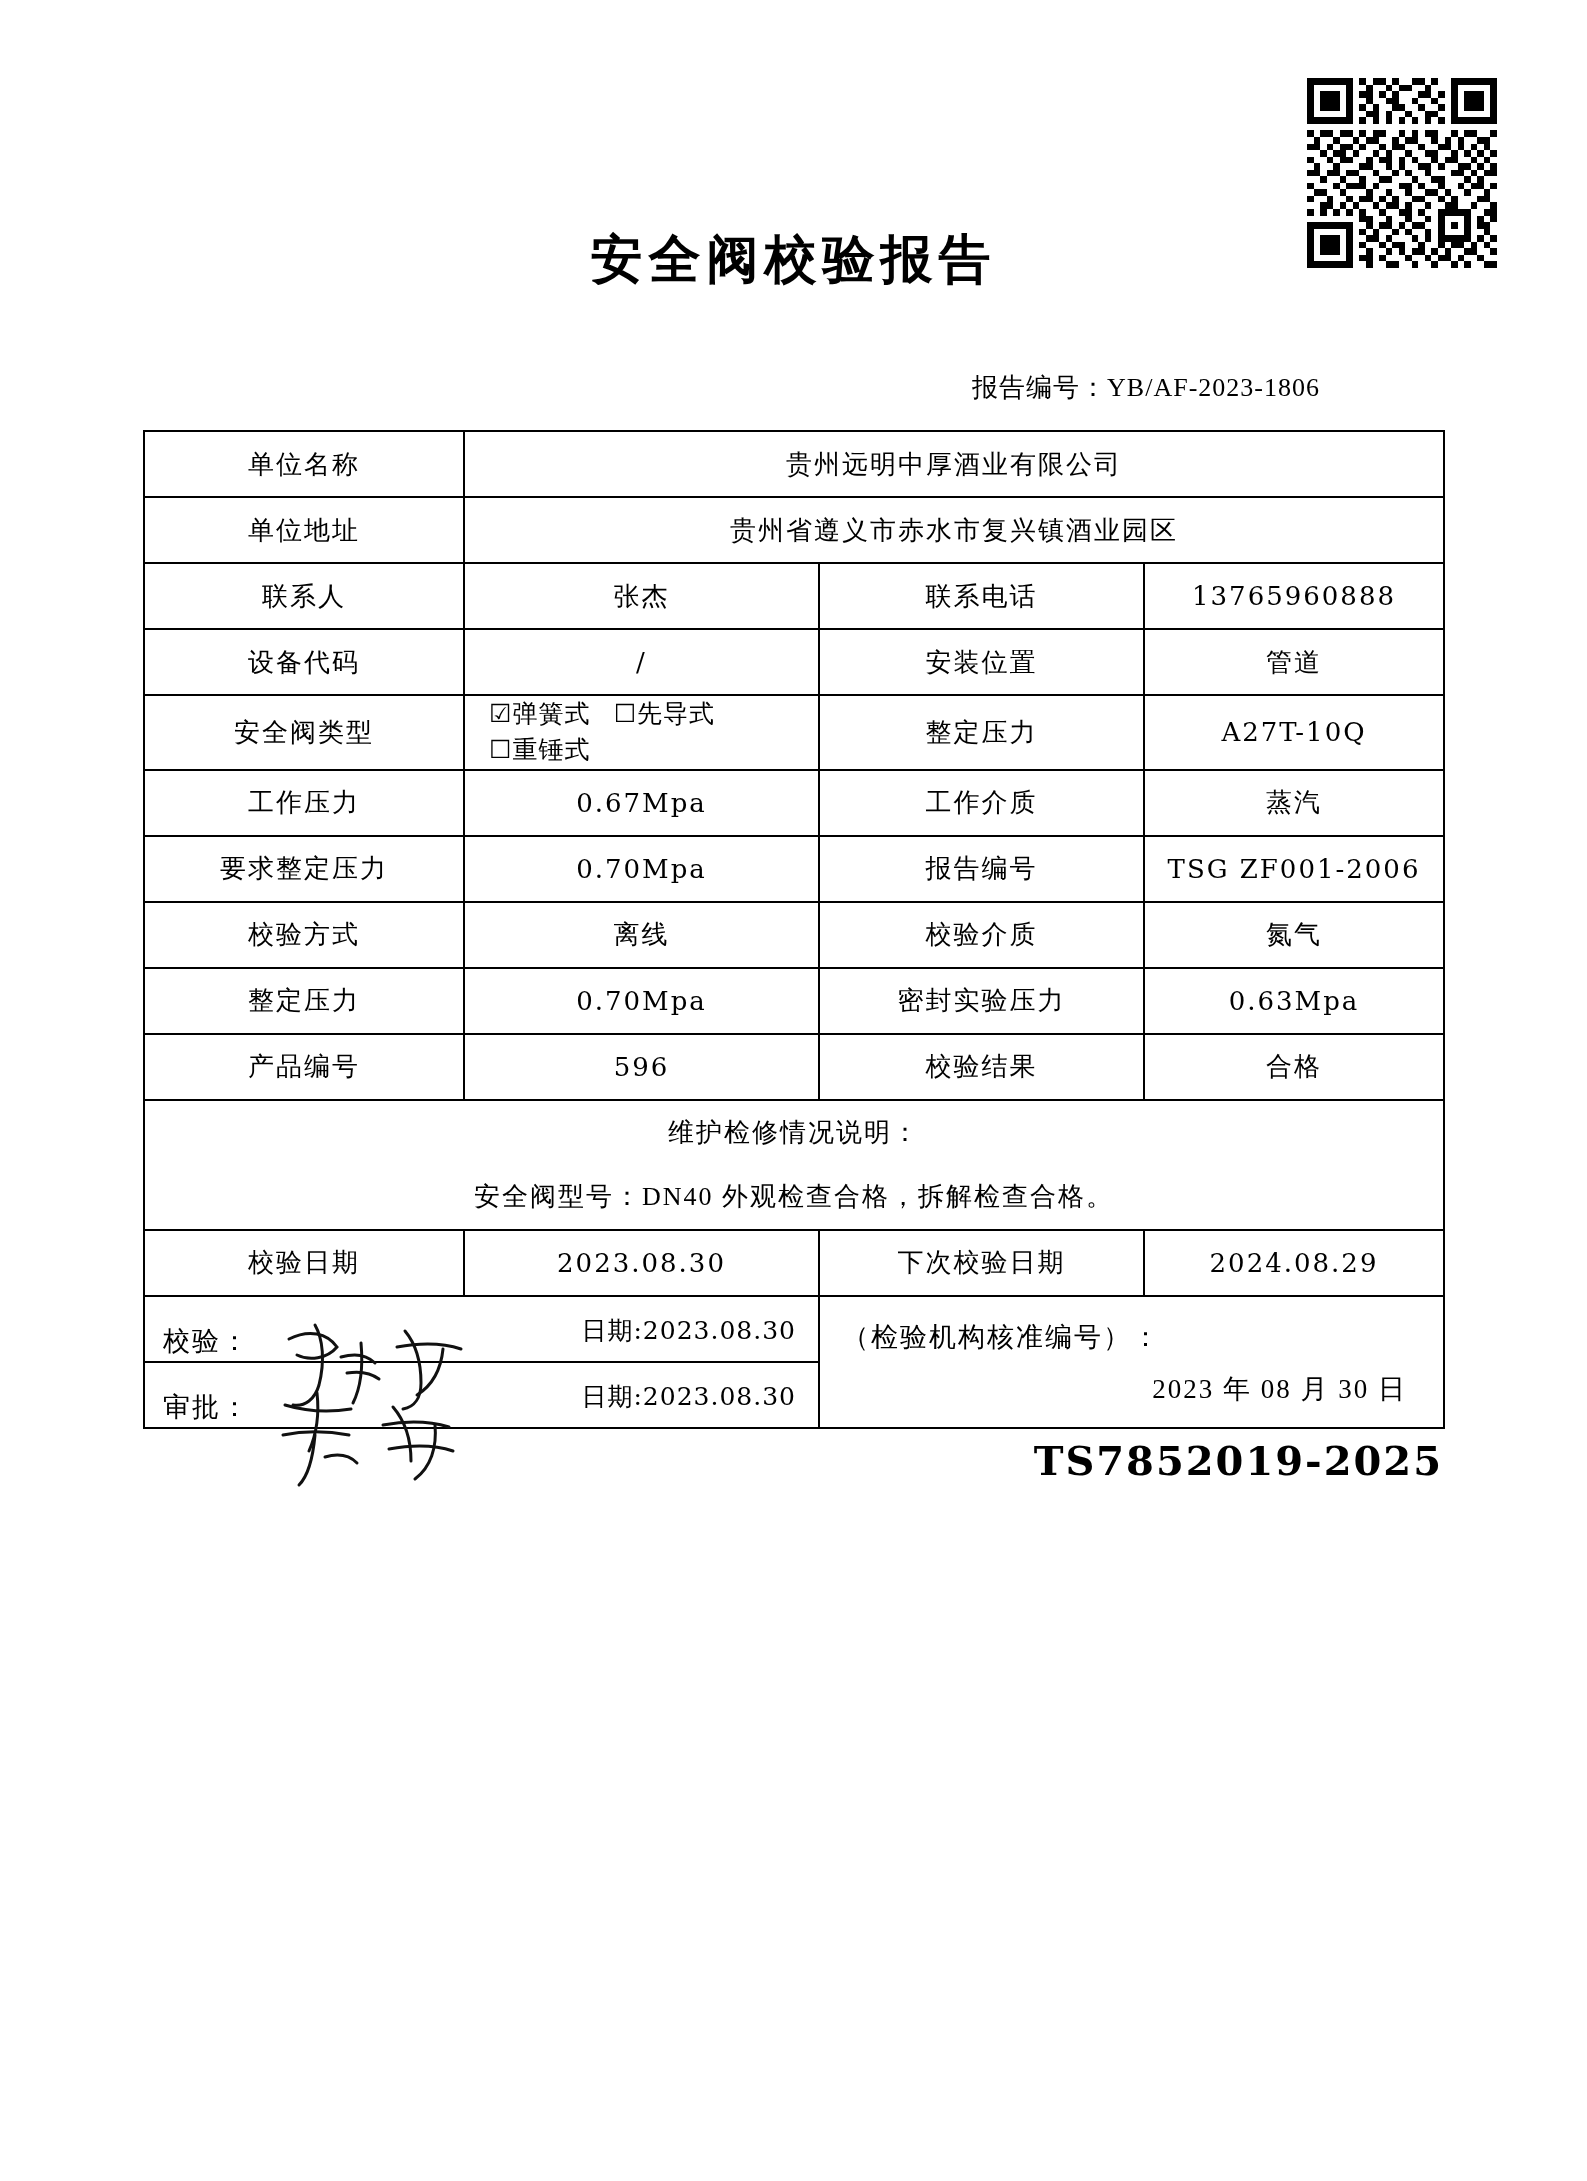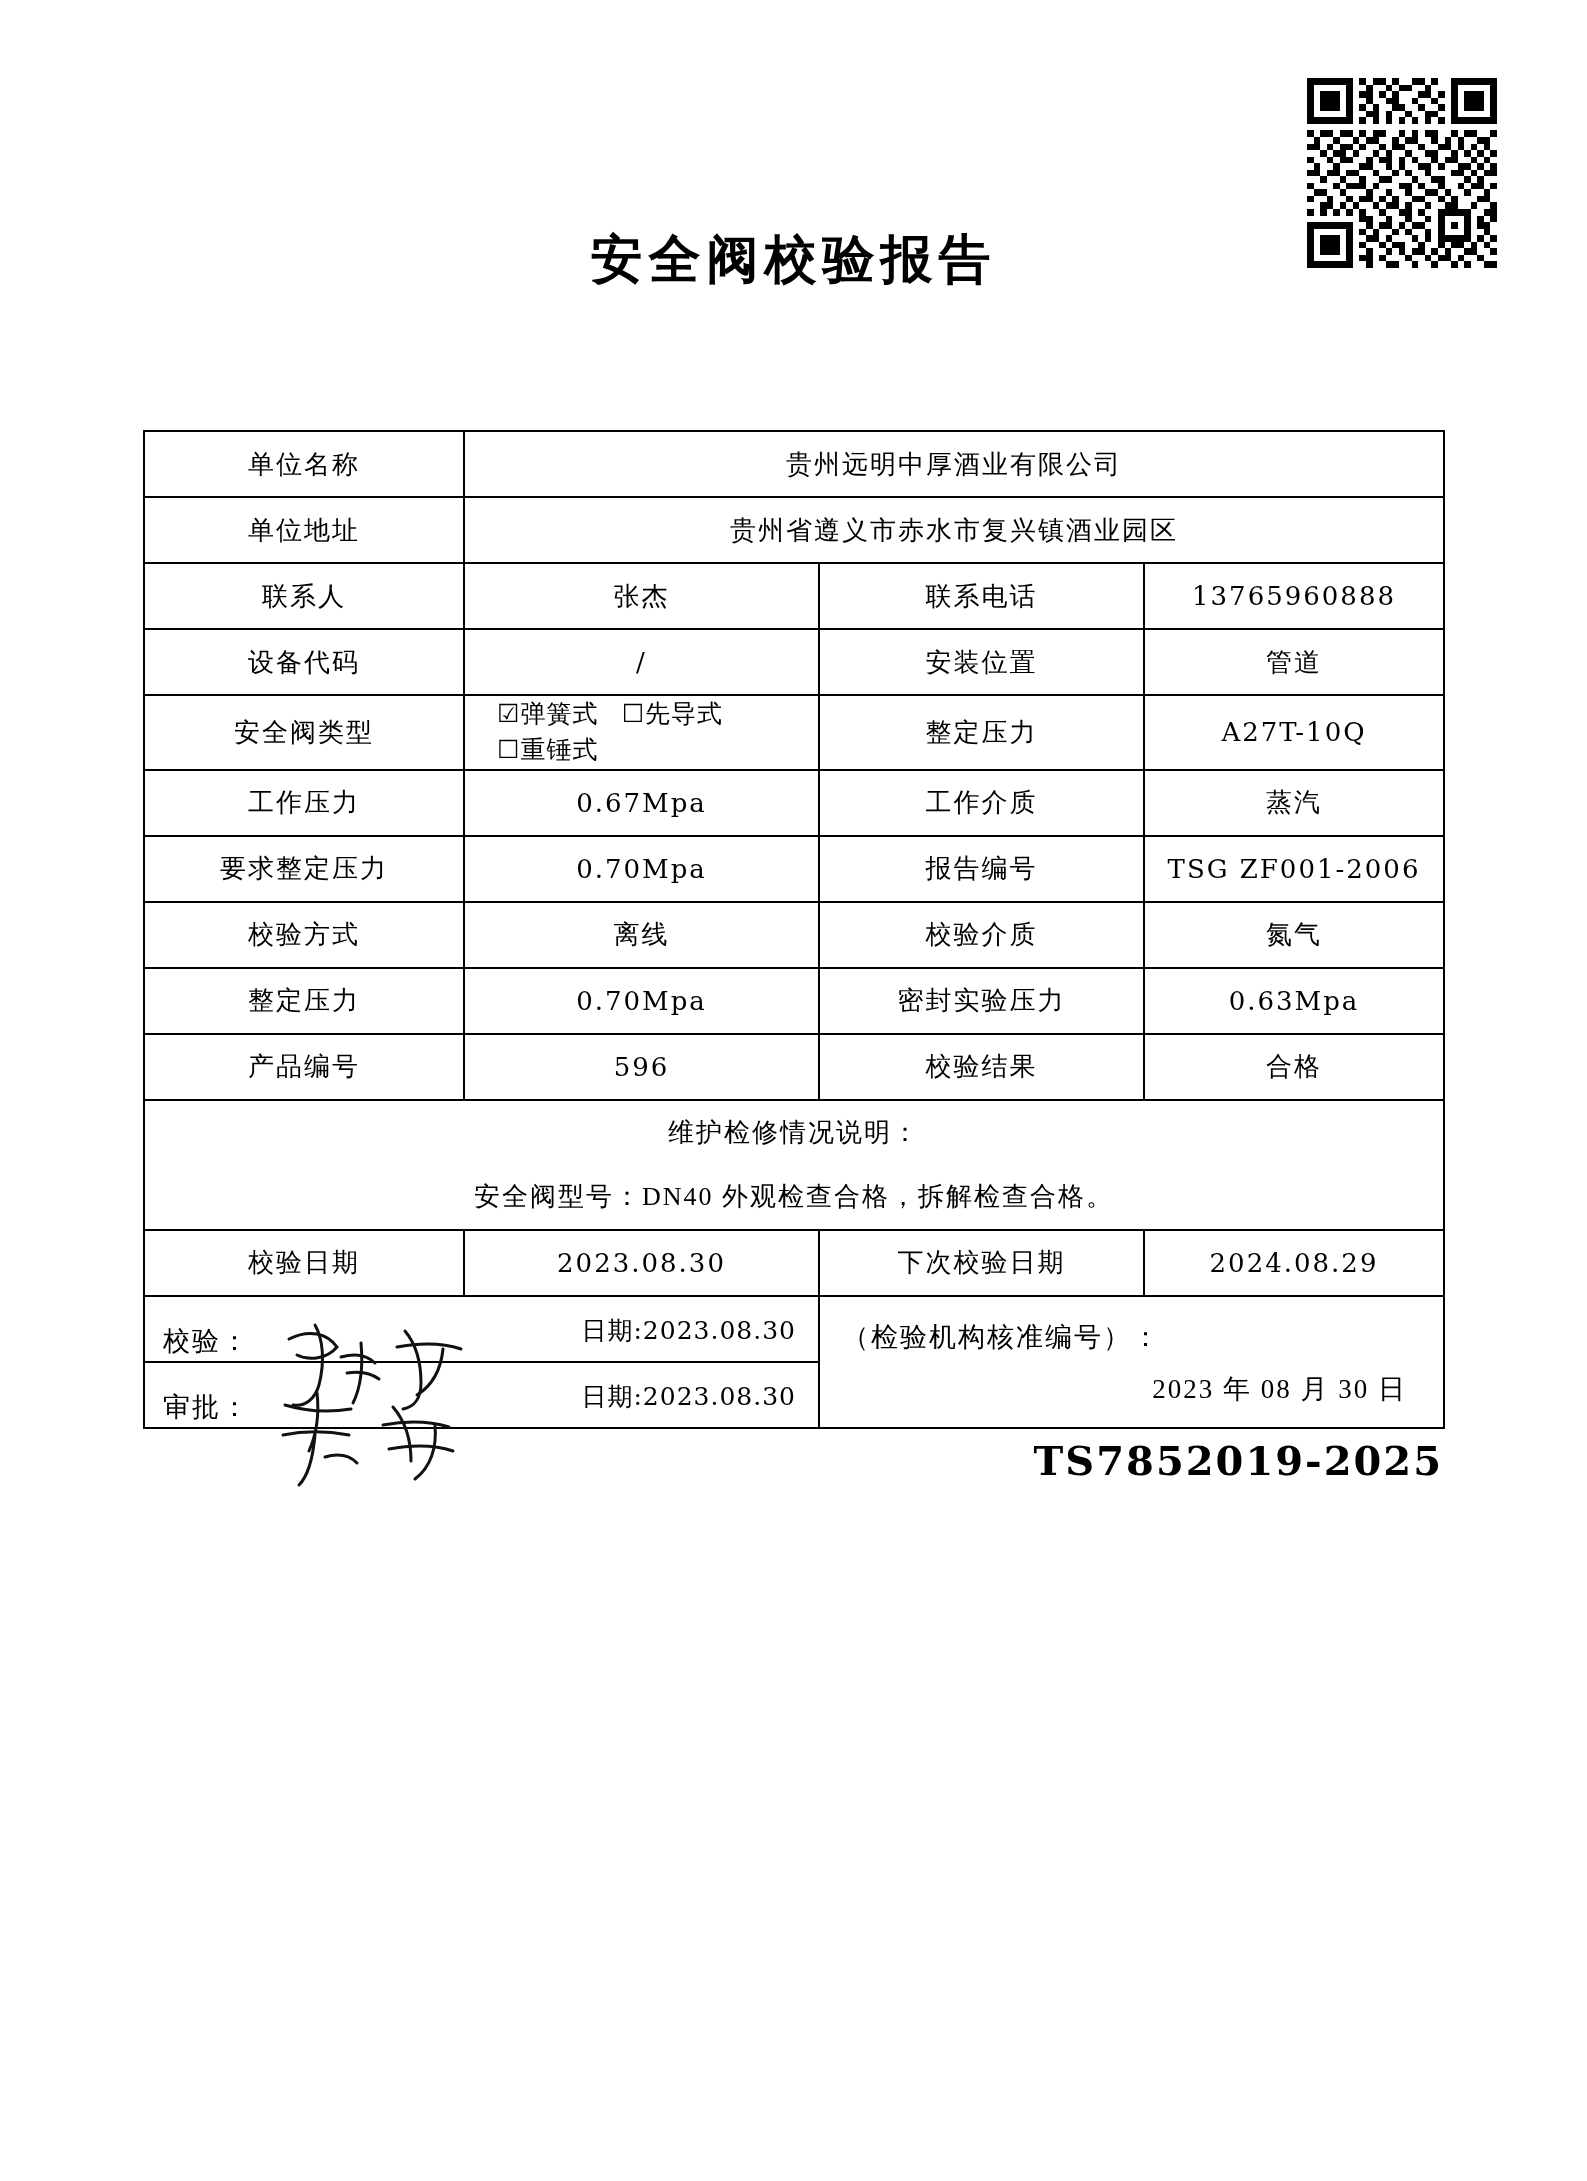--- a/index.html
+++ b/index.html
@@ -63,21 +63,21 @@
     left: 143px;
     width: 1300px;
     border-collapse: collapse;
     table-layout: fixed;
   }
   table.main td {
     border: 2px solid #000;
     font-size: 26px;
     text-align: center;
     vertical-align: middle;
-    padding: 0 14px;
+    padding: 0 6px;
     height: 64px;
     letter-spacing: 2px;
   }
   .col-a { width: 320px; }
   .col-b { width: 355px; }
   .col-c { width: 325px; }
   .col-d { width: 300px; }
 
   .label { letter-spacing: 6px; }
   .val-latin { font-family: "DejaVu Serif", "Liberation Serif", serif; letter-spacing: 1px; }
@@ -427,20 +427,21 @@
           <rect x="19" y="28" width="1" height="1"></rect>
         <rect x="22" y="28" width="1" height="1"></rect>
           <rect x="24" y="28" width="1" height="1"></rect>
         <rect x="27" y="28" width="2" height="1"></rect>
       </g>
     </svg>
   </div>
 
   <div class="doc-title">安全阀校验报告</div>
 
+  <div class="report-no">报告编号：YB/AF-2023-1806</div>
 
   <table class="main">
     <colgroup>
       <col class="col-a">
         <col class="col-b">
         <col class="col-c">
         <col class="col-d">
     </colgroup>
     <tbody>
       <tr>

